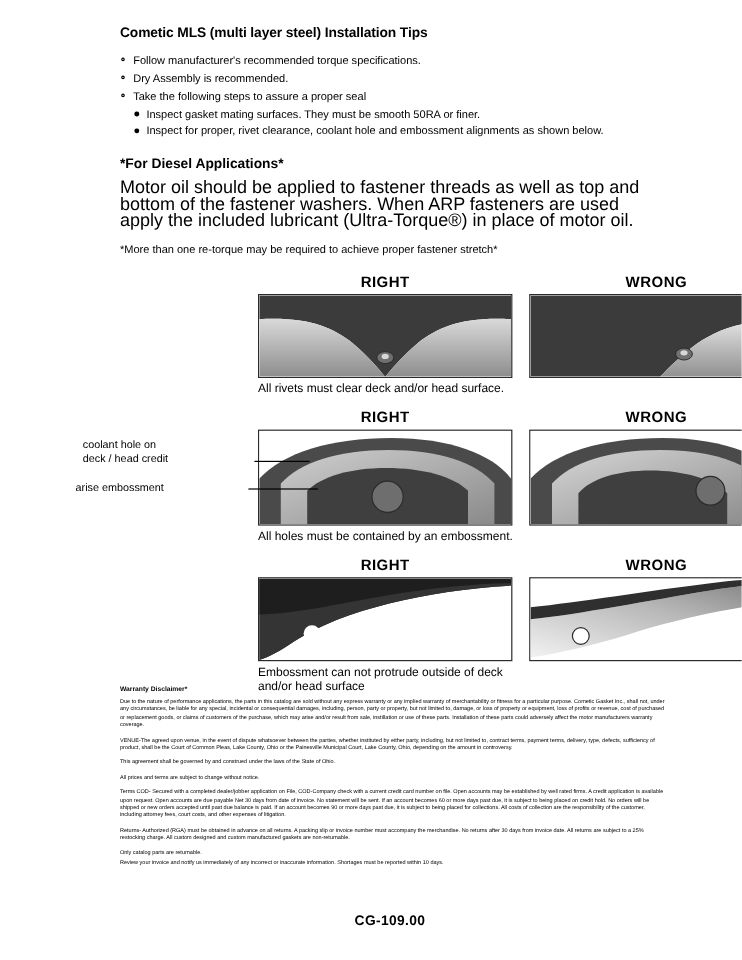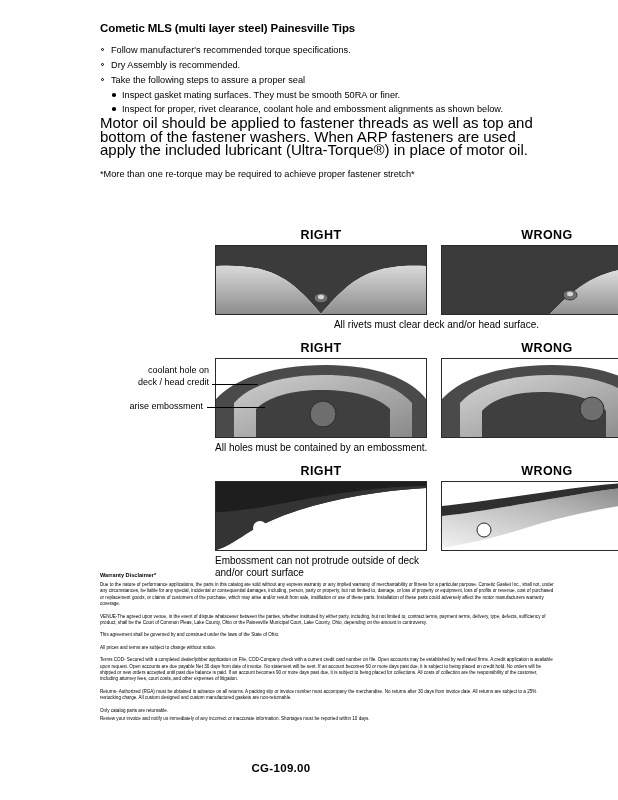--- a/index.html
+++ b/index.html
@@ -137,21 +137,21 @@
   }
   .caption.big {
     font-size: 10px;
   }
 
   
   .callout {
     position: absolute;
     font-size: 9px;
     line-height: 11.5px;
-    text-align: right;
+    text-align: left;
     width: 140px;
   }
   .leader {
     position: absolute;
     height: 1px;
     background: #000;
   }
 
   
   .warranty {
@@ -173,41 +173,43 @@
   }
   .docnum {
     position: absolute;
     left: 0;
     top: 762px;
     width: 562px;
     text-align: center;
     font-size: 11.5px;
     font-weight: bold;
     letter-spacing: 0.3px;
+    padding-left: 44px;
   }
 </style>
 </head>
 <body>
 
 <div class="page">
 
   <div class="content">
-    <h1 class="title">Cometic MLS (multi layer steel) Painesville Tips</h1>
+    <h1 class="title">Cometic MLS (multi layer steel) Installation Tips</h1>
 
     <ul class="bullet-list">
       <li><span class="hollow-dot"></span><span>Follow manufacturer's recommended torque specifications.</span></li>
       <li><span class="hollow-dot"></span><span>Dry Assembly is recommended.</span></li>
       <li><span class="hollow-dot"></span><span>Take the following steps to assure a proper seal</span></li>
     </ul>
 
     <ul class="sub-list">
       <li><span class="solid-dot"></span><span>Inspect gasket mating surfaces.  They must be smooth 50RA or finer.</span></li>
       <li><span class="solid-dot"></span><span>Inspect for proper, rivet clearance, coolant hole and embossment alignments as shown below.</span></li>
     </ul>
 
+    <h2 class="subtitle">*For Diesel Applications*</h2>
     <p class="para">Motor oil should be applied to fastener threads as well as top and bottom of the fastener washers.  When ARP fasteners are used apply the included lubricant (Ultra-Torque®) in place of motor oil.</p>
     <p class="note">*More than one re-torque may be required to achieve proper fastener stretch*</p>
   </div>
 
   <div class="figures">
 
     <div class="fig-row" style="margin-bottom:10px;">
       <div class="pair" style="margin-left:136px;">
         <div class="cell">
           <div class="fig-head">RIGHT</div>
@@ -240,21 +242,21 @@
               </defs>
               <rect x="0" y="0" width="210" height="68" fill="#ffffff"></rect>
               <path d="M0,0 H210 V22 C176,20 152,30 134,44 C120,55 112,64 108,68 L0,68 Z" fill="#3b3b3b"></path>
               <path d="M210,22 C176,20 152,30 134,44 C120,55 112,64 108,68 L210,68 Z" fill="url(#g2)"></path>
               <ellipse cx="128" cy="49" rx="7" ry="5" fill="#707070" stroke="#2a2a2a" stroke-width="0.8"></ellipse>
               <ellipse cx="128" cy="48" rx="3" ry="2.2" fill="#d7d7d7"></ellipse>
             </svg>
           </div>
         </div>
       </div>
-      <div class="caption big" style="margin-left:136px;text-align:right;">All rivets must clear deck and/or head surface.</div>
+      <div class="caption big" style="margin-left:136px;">All rivets must clear deck and/or head surface.</div>
     </div>
 
     <div class="fig-row" style="margin-bottom:10px;">
       <div class="pair" style="margin-left:136px;">
         <div class="cell">
           <div class="fig-head">RIGHT</div>
           <div class="panel tall">
             <svg width="210" height="78" viewBox="0 0 210 78">
               <defs>
                 <linearGradient id="g3" x1="0" y1="0" x2="1" y2="1">
@@ -331,21 +333,21 @@
               <rect x="0" y="0" width="210" height="68" fill="#ffffff"></rect>
               <path d="M0,34 C40,30 100,18 150,10 C175,6 196,4 210,4 L210,20 C180,22 130,32 90,44 C60,54 26,62 0,66 Z" fill="url(#g5)"></path>
               <path d="M0,24 C40,20 100,10 150,4 C175,1 196,0 210,0 L210,4 C196,4 175,6 150,10 C100,18 40,30 0,34 Z" fill="#2f2f2f"></path>
               <circle cx="42" cy="48" r="7" fill="#ffffff" stroke="#2a2a2a" stroke-width="1"></circle>
             </svg>
           </div>
         </div>
       </div>
       <div class="caption big" style="margin-left:136px;">
         <span>Embossment can not protrude outside of deck</span><br>
-        <span>and/or court surface</span>
+        <span>and/or head surface</span>
       </div>
     </div>
 
   </div>
 
   <div class="warranty">
     <h3>Warranty Disclaimer*</h3>
     <p>Due to the nature of performance applications, the parts in this catalog are sold without any express warranty or any implied warranty of merchantability or fitness for a particular purpose.  Cometic Gasket Inc., shall not, under any circumstances, be liable for any special, incidental or consequential damages, including, person, party or property, but not limited to, damage, or loss of property or equipment, loss of profits or revenue, cost of purchased or replacement goods, or claims of customers of the purchase, which may arise and/or result from sale, instillation or use of these parts.  Installation of these parts could adversely affect the motor manufacturers warranty coverage.</p>
     <p>VENUE-The agreed upon venue, in the event of dispute whatsoever between the parties, whether instituted by either party, including, but not limited to, contract terms, payment terms, delivery, type, defects, sufficiency of product, shall be the Court of Common Pleas, Lake County, Ohio or the Painesville Municipal Court, Lake County, Ohio, depending on the amount in controversy.</p>
     <p>This agreement shall be governed by and construed under the laws of the State of Ohio.</p>

